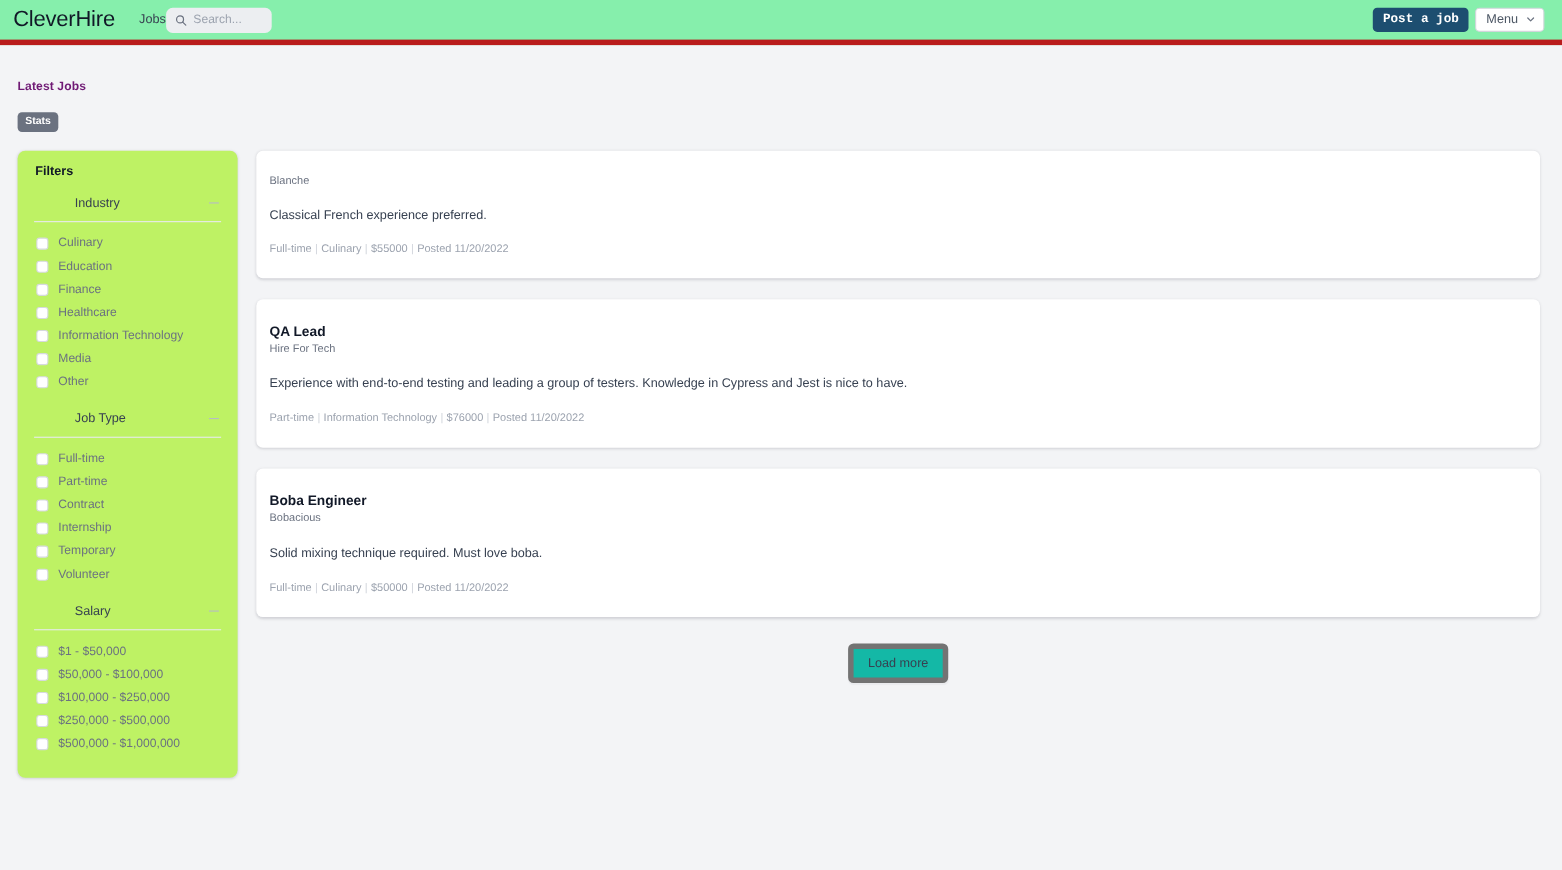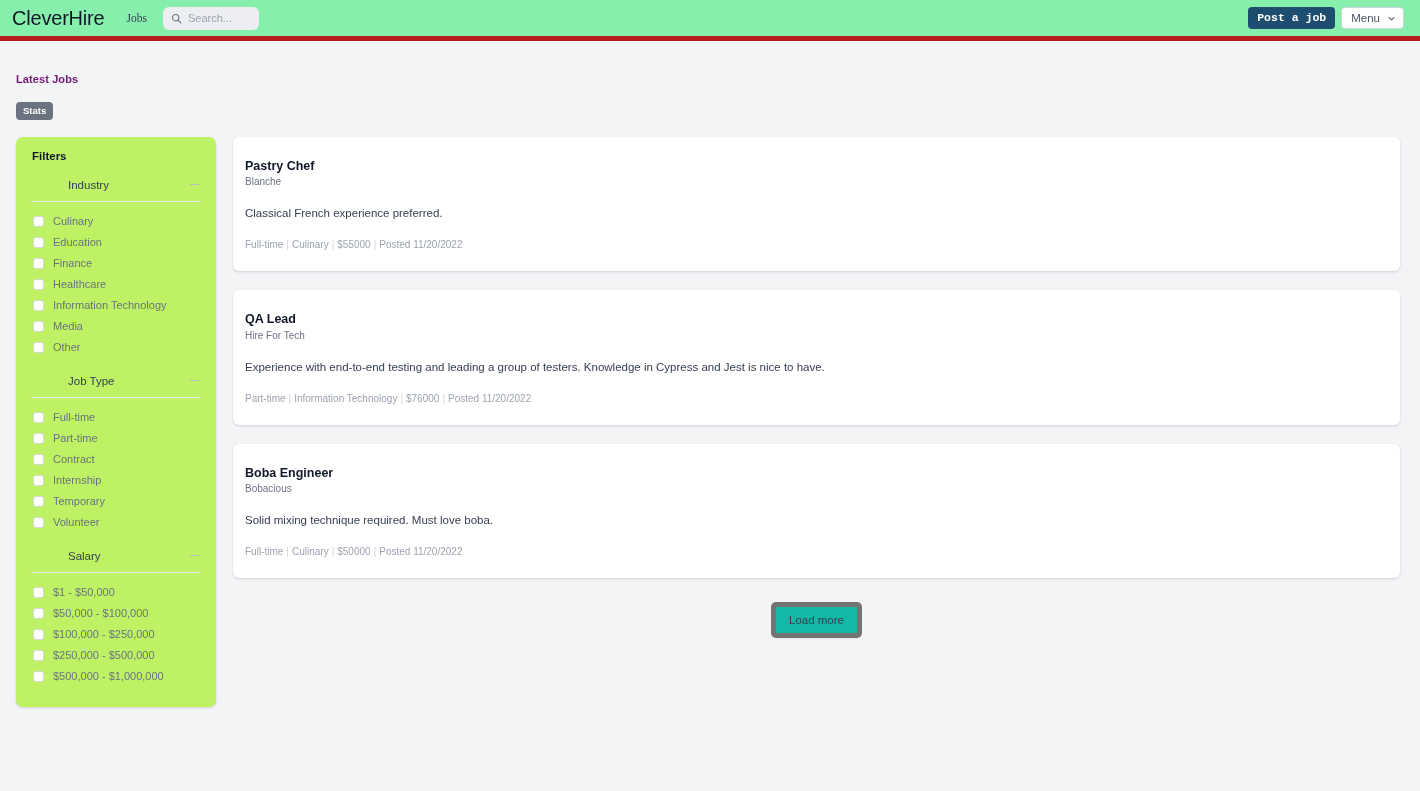--- a/index.html
+++ b/index.html
@@ -27,23 +27,21 @@
     font-weight: 400;
     letter-spacing: -0.2px;
     color: #111827;
     margin-right: 22px;
     line-height: 1;
   }
   .nav-link {
     font-size: 11.5px;
     color: #374151;
     text-decoration: none;
-    margin-right: 16px;
-    cursor: pointer;
-    font-family: Liberation Serif, serif;
+    cursor: pointer;
   }
   .search-wrap {
     display: flex;
     align-items: center;
     background: #eceef1;
     border-radius: 6px;
     height: 23px;
     width: 96px;
     padding: 0 8px;
     gap: 6px;
@@ -387,21 +385,20 @@
               <span class="cbox-label">$500,000 - $1,000,000</span>
             </label>
           </div>
         </div>
       </div>
   </aside>
 
   <main class="joblist">
     <div id="job-cards">
         <article class="job-card">
-          <h2 class="job-title">Pastry Chef</h2>
           <p class="job-company">Blanche</p>
           <p class="job-desc">Classical French experience preferred.</p>
           <p class="job-meta"><span>Full-time</span><span class="meta-sep">|</span><span>Culinary</span><span class="meta-sep">|</span><span>$55000</span><span class="meta-sep">|</span><span>Posted 11/20/2022</span></p>
         </article>
         <article class="job-card">
           <h2 class="job-title">QA Lead</h2>
           <p class="job-company">Hire For Tech</p>
           <p class="job-desc">Experience with end-to-end testing and leading a group of testers. Knowledge in Cypress and Jest is nice to have.</p>
           <p class="job-meta"><span>Part-time</span><span class="meta-sep">|</span><span>Information Technology</span><span class="meta-sep">|</span><span>$76000</span><span class="meta-sep">|</span><span>Posted 11/20/2022</span></p>
         </article>

